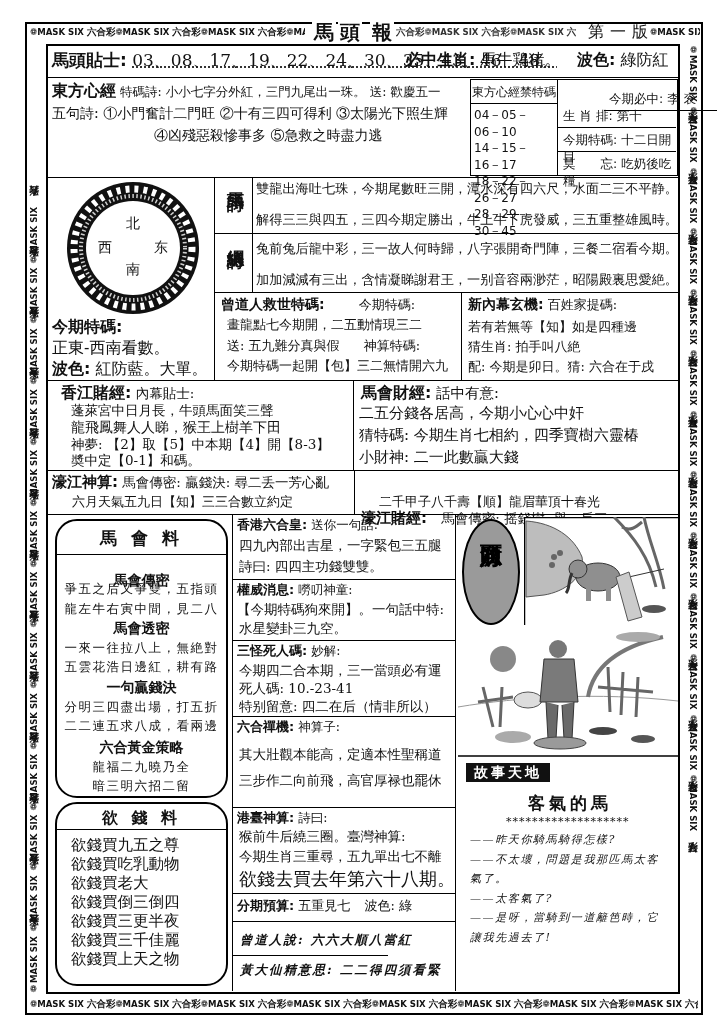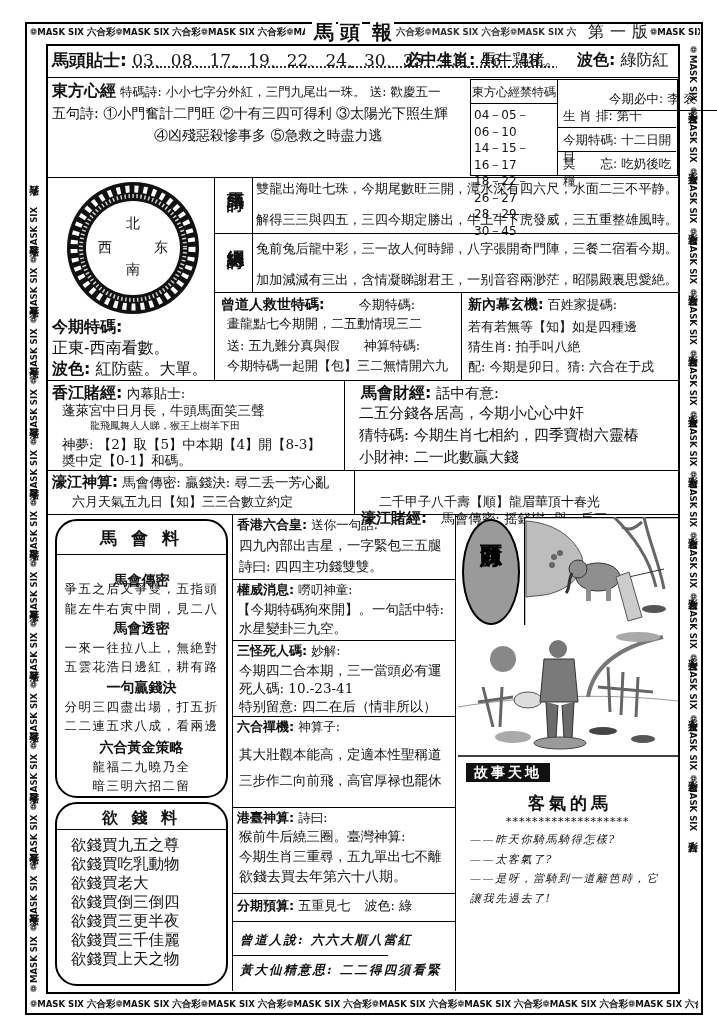--- a/index.html
+++ b/index.html
@@ -134,47 +134,47 @@
     <div class="t" style="left:41px;top:65px;font-size:13.2px;">兔前兔后龍中彩，三一故人何時歸，八字張開奇門陣，三餐二宿看今期。</div>
     <div class="t" style="left:41px;top:96px;font-size:13.2px;">加加減減有三出，含情凝睇謝君王，一别音容兩渺茫，昭陽殿裏思愛絶。</div>
   </div>
   <div class="hl" style="left:215px;top:292px;width:465px;"></div>
 
   <div class="abs" style="left:215px;top:293px;width:247px;height:87px;border-right:1.5px solid #000;">
     <div class="t" style="left:6px;top:4px;font-size:13px;">
       <span class="b" style="font-size:14px;">曾道人救世特碼:</span>
       <span style="margin-left:30px;">今期特碼:</span>
     </div>
-    <div class="t" style="left:12px;top:25px;font-size:13px;font-family:Liberation Mono, monospace;">畫龍點七今期開，二五動情現三二</div>
+    <div class="t" style="left:12px;top:25px;font-size:13px;">畫龍點七今期開，二五動情現三二</div>
     <div class="t" style="left:12px;top:46px;font-size:13px;">
       <span>送:</span>
       <span>五九難分真與假</span>
       <span style="margin-left:20px;">神算特碼:</span>
     </div>
     <div class="t" style="left:12px;top:66px;font-size:13px;">今期特碼一起開【包】三二無情開六九</div>
   </div>
 
   <div class="abs" style="left:462px;top:293px;width:218px;height:87px;">
     <div class="t" style="left:6px;top:4px;font-size:13px;">
       <span class="b" style="font-size:14px;">新內幕玄機:</span>
       <span>百姓家提碼:</span>
     </div>
     <div class="t" style="left:6px;top:27px;font-size:13px;">若有若無等【知】如是四種邊</div>
     <div class="t" style="left:6px;top:47px;font-size:13px;">猜生肖: 拍手叫八絶</div>
     <div class="t" style="left:6px;top:67px;font-size:13px;">配: 今期是卯日。猜: 六合在于戌</div>
   </div>
   <div class="hl" style="left:48px;top:380px;width:632px;"></div>
 
-  <div class="abs" style="left:48px;top:381px;width:297px;height:89px;border-right:1.5px solid #000;">
+  <div class="abs" style="left:57px;top:381px;width:297px;height:89px;border-right:1.5px solid #000;">
     <div class="t" style="left:4px;top:3px;font-size:13.5px;">
       <span class="b" style="font-size:16px;">香江賭經:</span>
       <span>內幕貼士:</span>
     </div>
     <div class="t" style="left:14px;top:22px;font-size:13.5px;">蓬萊宮中日月長，牛頭馬面笑三聲</div>
-    <div class="t" style="left:14px;top:39px;font-size:10px;margin-left:28px;">龍飛鳳舞人人睇，猴王上樹羊下田</div>
+    <div class="t" style="left:14px;top:39px;font-size:14px;">龍飛鳳舞人人睇，猴王上樹羊下田</div>
     <div class="t" style="left:14px;top:56px;font-size:13.5px;">神夢: 【2】取【5】中本期【4】開【8-3】</div>
     <div class="t" style="left:14px;top:72px;font-size:13.5px;">奬中定【0-1】和碼。</div>
   </div>
 
   <div class="abs" style="left:355px;top:381px;width:325px;height:89px;">
     <div class="t" style="left:6px;top:3px;font-size:14.5px;">
       <span class="b" style="font-size:16px;">馬會財經:</span>
       <span>話中有意:</span>
     </div>
     <div class="t" style="left:4px;top:24px;font-size:15px;">二五分錢各居高，今期小心心中奸</div>
@@ -269,21 +269,21 @@
     <div class="t" style="left:6px;top:56px;font-size:13.5px;">三步作二向前飛，高官厚禄也罷休</div>
   </div>
 
   <div class="abs" style="left:233px;top:808px;width:222px;height:86px;border-bottom:1.5px solid #000;">
     <div class="t" style="left:4px;top:3px;font-size:12.5px;">
       <span class="b" style="font-size:13px;">港臺神算:</span>
       <span>詩曰:</span>
     </div>
     <div class="t" style="left:6px;top:21px;font-size:13.5px;">猴前牛后繞三圈。臺灣神算:</div>
     <div class="t" style="left:6px;top:41px;font-size:13.5px;">今期生肖三重尋，五九單出七不離</div>
-    <div class="t" style="left:6px;top:61px;font-size:14px;">欲錢去買去年第六十八期。</div>
+    <div class="t" style="left:6px;top:61px;font-size:18px;">欲錢去買去年第六十八期。</div>
   </div>
 
   <div class="abs" style="left:233px;top:894px;width:222px;height:28px;border-bottom:1.5px solid #000;">
     <div class="t" style="left:4px;top:5px;font-size:13px;">
       <span class="b">分期預算:</span>
       <span>五重見七</span>
       <span style="margin-left:10px;">波色:</span>
       <span>綠</span>
     </div>
   </div>
@@ -337,18 +337,19 @@
     <ellipse cx="185" cy="112" rx="12" ry="4" fill="#555"></ellipse>
     <line x1="0" y1="129" x2="220" y2="129" stroke="#000" stroke-width="1.5"></line>
   </svg>
 
   <div class="abs" style="left:458px;top:758px;width:220px;height:232px;">
     <div class="t story-label" style="left:8px;top:5px;">故事天地</div>
     <div class="t b" style="left:70px;top:36px;font-size:17px;letter-spacing:4px;font-family:'DejaVu Serif',serif;">客氣的馬</div>
     <div class="t" style="left:48px;top:58px;font-size:11px;letter-spacing:1px;">*******************</div>
     <div class="abs" style="left:12px;top:72px;width:200px;font-size:11px;line-height:19.5px;letter-spacing:1.6px;font-style:italic;">
       <div>——昨天你騎馬騎得怎樣?</div>
+      <div>——不太壞，問題是我那匹馬太客氣了。</div>
       <div>——太客氣了?</div>
       <div>——是呀，當騎到一道籬笆時，它讓我先過去了!</div>
     </div>
   </div>
 
 </div>
 
 </body></html>

